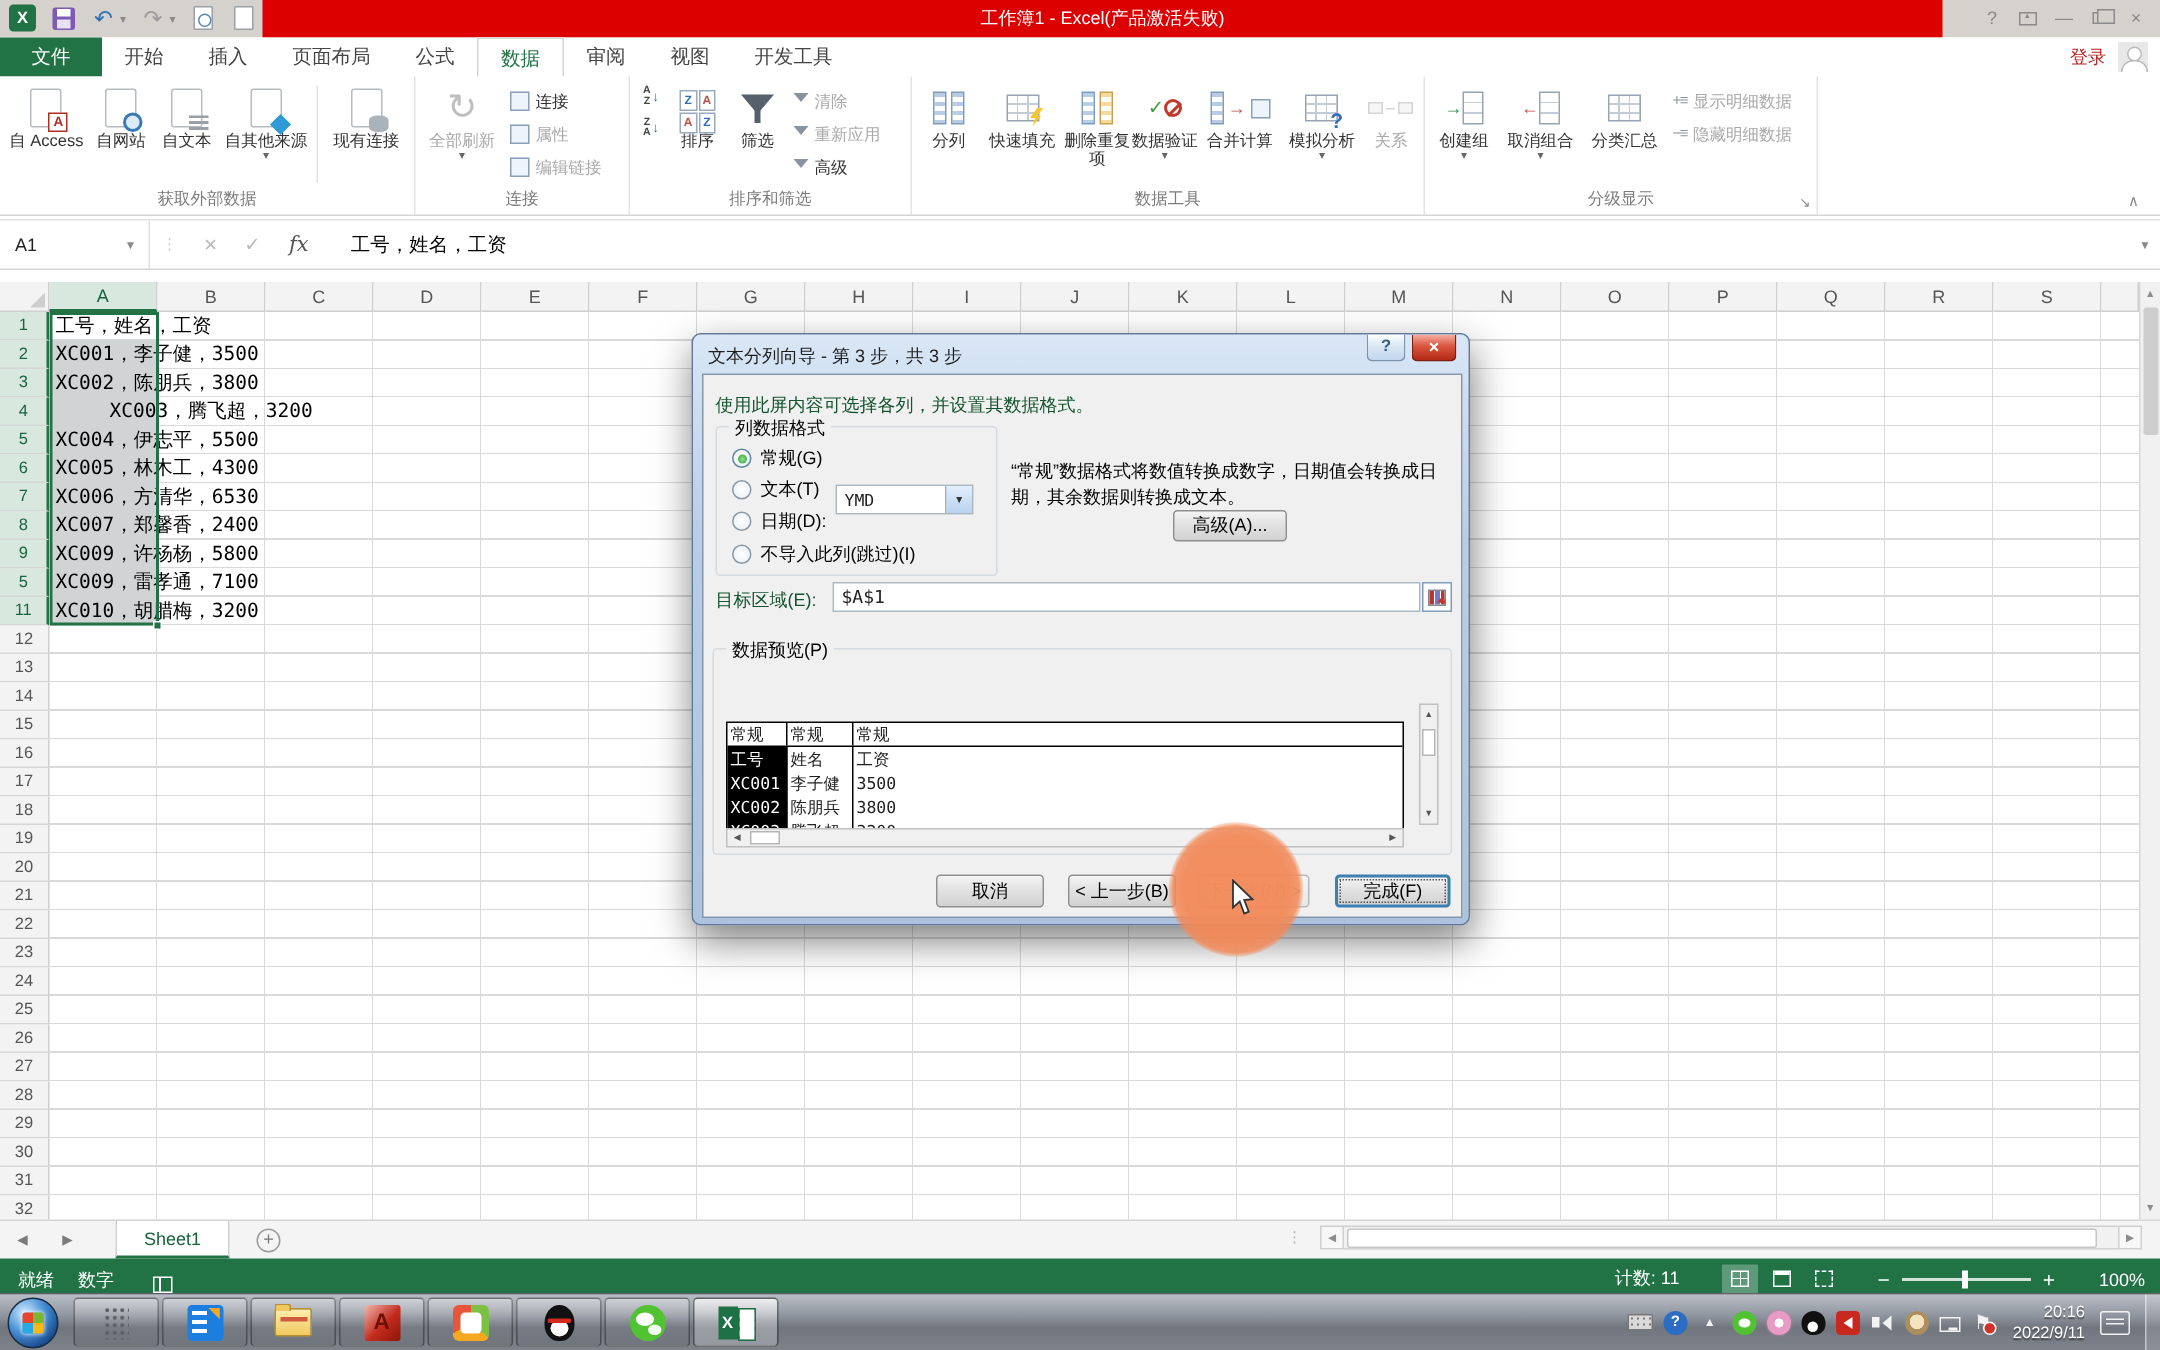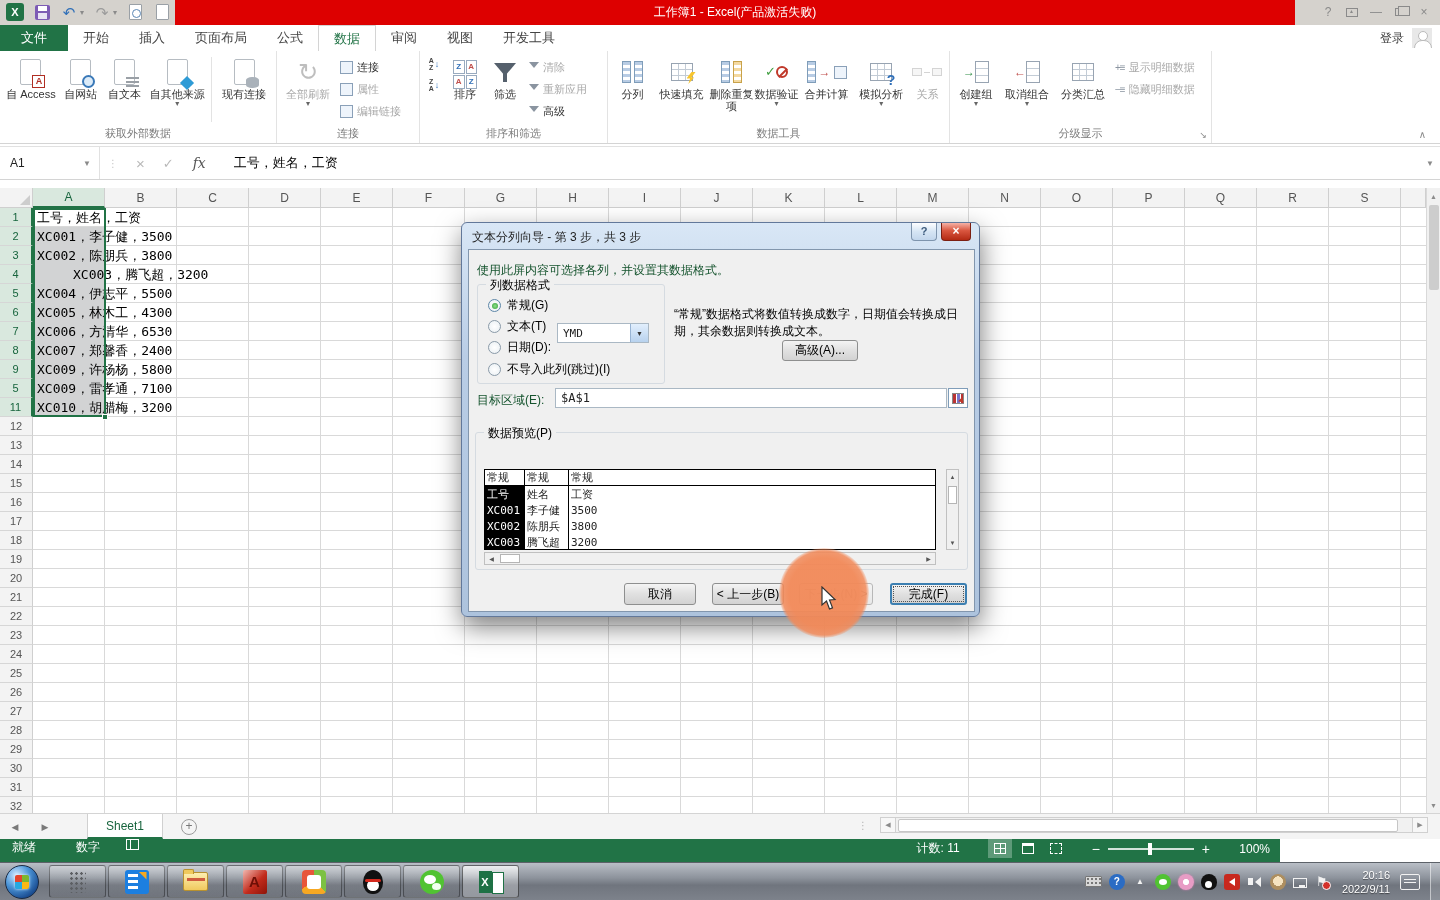--- a/index.html
+++ b/index.html
@@ -29,21 +29,21 @@
 .wb .rsq.dbl:before{content:"";position:absolute;left:2px;top:-3px;width:10px;height:8px;border:1px solid #8a8a8a;background:#d5d2cd}
 .wb .rib{width:12px;height:9px;border:1px solid #8a8a8a;position:relative}
 .wb .rib:before{content:"▲";position:absolute;left:2px;top:-1px;font-size:5px;color:#8a8a8a}
 
 #tabrow{position:absolute;left:0;top:25px;width:1440px;height:26px;background:#fff;display:flex;align-items:stretch}
 #tabs{display:flex}
 .tab{padding:0 15px;display:flex;align-items:center;font-size:13px;color:#444}
 .tab.file{background:#217346;color:#fff;padding:0 21px}
 .tab.active{color:#217346;border:1px solid #d4d4d4;border-bottom:none;background:#fff}
 #signin{position:absolute;right:8px;top:0;height:26px;display:flex;align-items:center;gap:8px}
-#signin span{font-size:12px;color:#404040}
+#signin span{font-size:12px;color:#b91c1c}
 .avatar{width:20px;height:20px;background:#e8e8e8;position:relative;overflow:hidden}
 .avatar:before{content:"";position:absolute;left:6px;top:3px;width:8px;height:8px;border-radius:50%;background:#fff;border:1px solid #bbb}
 .avatar:after{content:"";position:absolute;left:2px;top:12px;width:16px;height:10px;border-radius:8px 8px 0 0;background:#fff;border:1px solid #bbb}
 
 #ribbon{position:absolute;left:0;top:51px;width:1440px;height:93px;background:#fff;border-bottom:1px solid #d4d4d4;display:flex}
 .rgroup{border-right:1px solid #e3e3e3;display:flex;flex-direction:column;flex:0 0 auto}
 .rgc{flex:1;display:flex;align-items:stretch;padding:2px 3px 0}
 .rgl{height:17px;font-size:11px;color:#7b7b7b;text-align:center;line-height:14px;position:relative;white-space:nowrap}
 .btn-lg{width:52px;display:flex;flex-direction:column;align-items:center;font-size:11px;color:#333;line-height:12px;text-align:center;padding-top:3px}
 .btn-lg .lbl{white-space:pre-line}
@@ -122,32 +122,32 @@
 .gtext{position:absolute;left:4px;top:0;line-height:19px;font-size:13px;color:#000;white-space:nowrap;font-family:"DejaVu Sans Mono",monospace}
 #selborder{position:absolute;left:0;top:0;width:73px;height:209px;border:2px solid #217346;pointer-events:none}
 #selhandle{position:absolute;left:69px;top:206px;width:6px;height:6px;background:#217346;border:1px solid #fff;pointer-events:none}
 #vscroll{position:absolute;right:0;top:8px;width:14px;height:625px;background:#f1f1f1;border-left:1px solid #d9d9d9}
 #vscroll .sa{height:16px;display:flex;align-items:center;justify-content:center;color:#8b8b8b;font-size:7px}
 #vscroll .sa.dn{position:absolute;bottom:0;width:100%}
 #vthumb{position:absolute;left:2px;top:17px;width:10px;height:85px;background:#cdcdcd;border-radius:2px}
 
 #sheettabs{position:absolute;left:0;top:813px;width:1440px;height:26px;background:#f4f4f4;border-top:1px solid #d4d4d4;display:flex;align-items:stretch}
 .tnav{width:30px;display:flex;align-items:center;justify-content:center;color:#7a7a7a;font-size:9px}
-#stabwrap{margin-left:27px;display:flex;align-items:stretch}
+#stabwrap{margin-left:17px;display:flex;align-items:stretch}
 .stab{background:#fff;border-left:1px solid #d0d0d0;border-right:1px solid #d0d0d0;border-bottom:2px solid #217346;color:#17643d;font-size:12px;padding:0 18px;display:flex;align-items:center}
 .addsheet{width:16px;height:16px;border:1px solid #9b9b9b;border-radius:50%;color:#777;font-size:12px;line-height:13px;text-align:center;align-self:center;margin-left:18px}
 .tgrip{position:absolute;left:858px;top:6px;color:#b5b5b5;font-size:10px;letter-spacing:1px}
 #hscroll{position:absolute;left:880px;top:816px;width:548px;height:18px;display:flex;align-items:center}
 #hscroll .sa{width:16px;height:16px;border:1px solid #d0d0d0;background:#f7f7f7;color:#8b8b8b;font-size:7px;display:flex;align-items:center;justify-content:center}
 #htrack{flex:1;height:16px;border-top:1px solid #d0d0d0;border-bottom:1px solid #d0d0d0;background:#f1f1f1;position:relative}
 #hthumb{position:absolute;left:2px;top:1px;height:13px;width:500px;background:#fff;border:1px solid #c6c6c6;border-radius:2px}
 
-#statusbar{position:absolute;left:0;top:839px;width:1280px;height:23px;background:#217346;color:#fff;display:flex;align-items:flex-start;font-size:12px}
+#statusbar{position:absolute;left:0;top:839px;width:1440px;height:23px;background:#217346;color:#fff;display:flex;align-items:flex-end;font-size:12px}
 #statusbar .sl{margin-left:12px}
-#statusbar .sl2{margin-left:40px}
+#statusbar .sl2{margin-left:16px}
 .macroic{width:13px;height:11px;border:1px solid #fff;margin-left:26px;background:linear-gradient(to right,transparent 3px,#fff 3px,#fff 4px,transparent 4px)}
 #sbright{margin-left:auto;display:flex;align-items:center}
 #sbcount{margin-right:26px}
 .vicon{width:24px;height:19px;display:flex;align-items:center;justify-content:center;margin:0 2px}
 .vicon.active{background:rgba(255,255,255,.28)}
 .vic1{width:12px;height:11px;border:1px solid #fff;background:linear-gradient(to right,transparent 5px,#fff 5px,#fff 6px,transparent 6px),linear-gradient(to bottom,transparent 4px,#fff 4px,#fff 5px,transparent 5px)}
 .vic2{width:12px;height:11px;border:1px solid #fff;background:linear-gradient(#fff 2px,transparent 2px)}
 .vic3{width:12px;height:11px;border:1px dashed #fff}
 #zoomctl{display:flex;align-items:center;margin-left:14px}
 #zoomctl .zs{font-size:14px;margin:0 8px;line-height:12px}
@@ -226,21 +226,21 @@
 #datecombo .cbtn{width:18px;height:100%;background:linear-gradient(#e2effd,#b8d2ee);border-left:1px solid #98b4d4;display:flex;align-items:center;justify-content:center;font-size:7px;color:#333}
 #dhint{position:absolute;left:205px;top:56px;width:298px;font-size:12px;line-height:17px;color:#000}
 #dadv{position:absolute;left:313px;top:90px;width:76px;height:21px}
 .wbtn{background:linear-gradient(#f4f4f4,#e2e2e2 45%,#d2d2d2);border:1px solid #8e8f8f;border-radius:3px;font-size:12px;color:#000;display:flex;align-items:center;justify-content:center}
 #dtl{left:8px;top:142px}
 #dtarget{position:absolute;left:86px;top:138px;width:392px;height:20px;background:#fff;border:1px solid #aab8c4;font-size:12px;font-family:"DejaVu Sans Mono",monospace;display:flex;align-items:center;padding-left:5px}
 #drange{position:absolute;left:479px;top:138px;width:20px;height:20px;background:#fff;border:1px solid #7f9db9;display:flex;align-items:center;justify-content:center}
 #drange .rsic{width:12px;height:11px;background:repeating-linear-gradient(to right,#b33 0 3px,#fff 3px 4px,#77c 4px 7px,#fff 7px 8px);border:1px solid #888;position:relative}
 #drange .rsic:before{content:"";position:absolute;right:-3px;bottom:-3px;border:3px solid transparent;border-top:5px solid #c0392b;transform:rotate(-45deg)}
 #dfs2{position:absolute;left:6px;top:182px;width:493px;height:138px;border:1px solid #d5dbe1;border-radius:3px}
-#pvtable{position:absolute;left:8px;top:36px;width:452px;height:81px;background:#fff;border:1px solid #000;font-family:"DejaVu Sans Mono",monospace;font-size:11px}
+#pvtable{position:absolute;left:8px;top:48px;width:452px;height:81px;background:#fff;border:1px solid #000;font-family:"DejaVu Sans Mono",monospace;font-size:11px}
 #pvhead{display:flex;height:16px;border-bottom:1px solid #000}
 .pvh{border-right:1px solid #000;display:flex;align-items:center;padding-left:2px}
 .pvr{display:flex;height:16px}
 .pvd{border-right:1px solid #000;display:flex;align-items:center;padding-left:2px;white-space:nowrap;overflow:hidden}
 .pvc0{width:40px;flex:0 0 40px}
 .pvc1{width:44px;flex:0 0 44px}
 .pvc2{flex:1;border-right:none!important}
 .pvd.selcol{background:#000;color:#fff}
 #pvvs{position:absolute;right:8px;top:36px;width:13px;height:81px;background:#f0f0f0;border:1px solid #c0c0c0}
 #pvvs .pa{height:13px;display:flex;align-items:center;justify-content:center;font-size:6px;color:#555}

